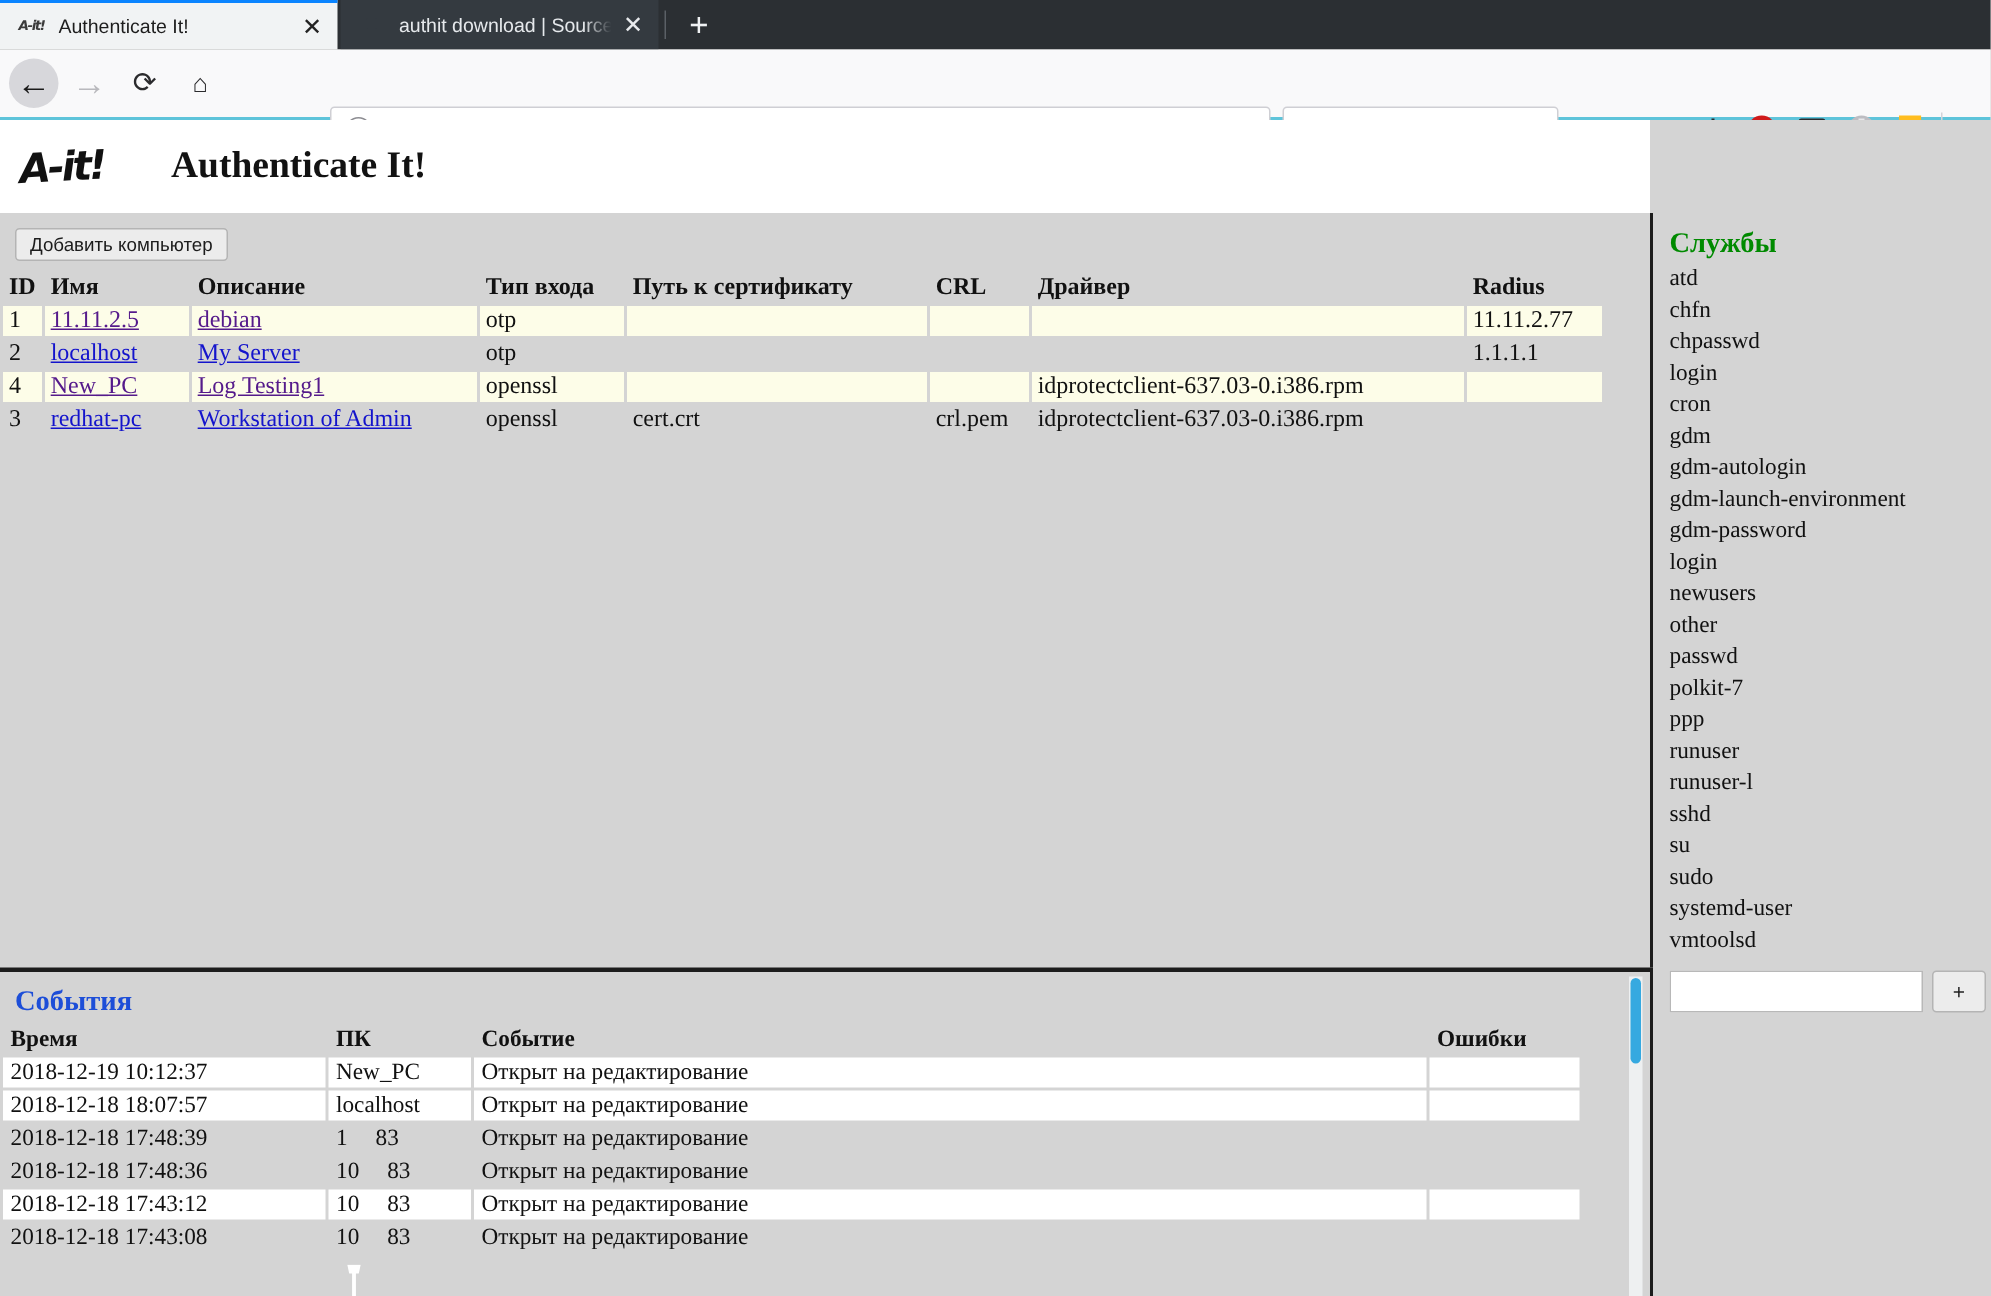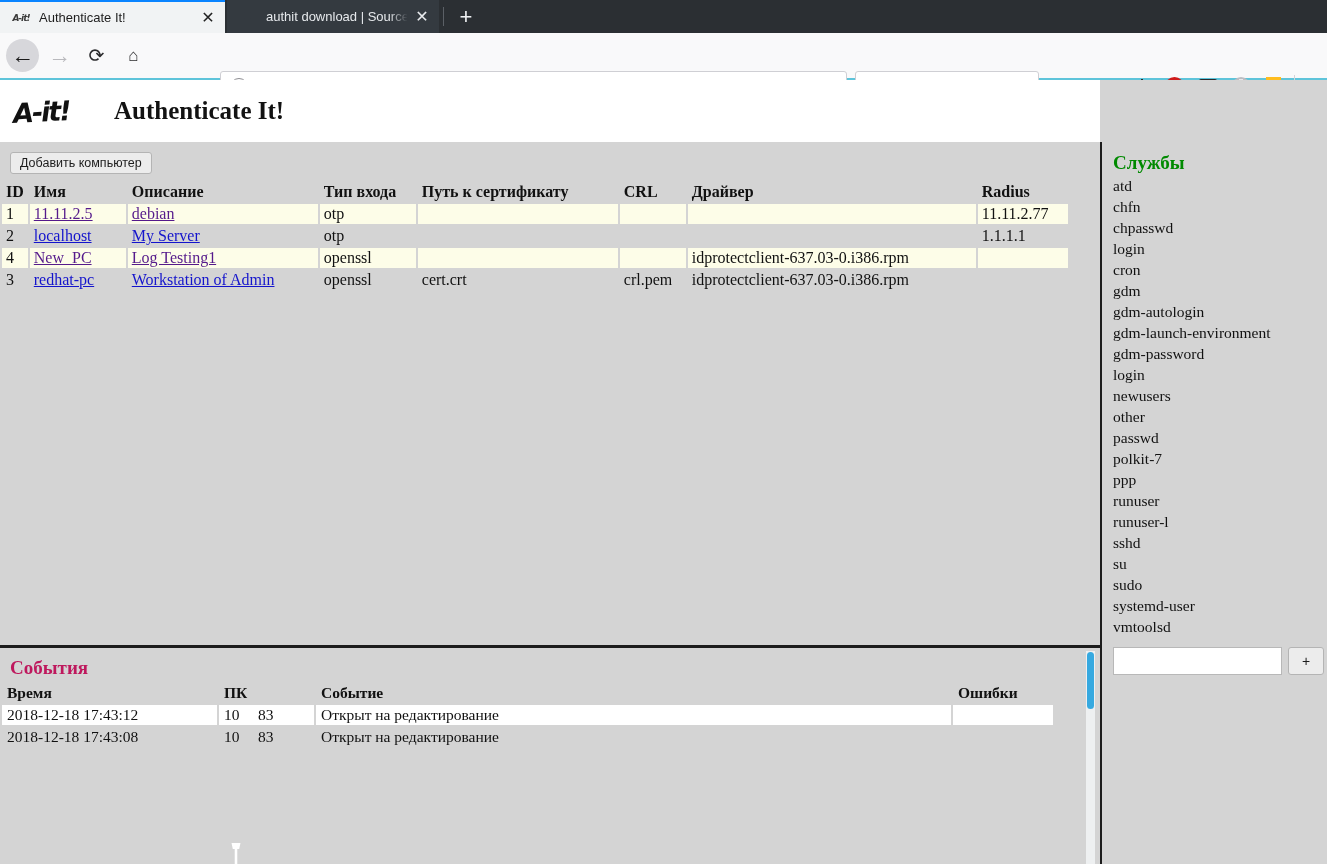--- a/index.html
+++ b/index.html
@@ -136,21 +136,21 @@
   .svcadd input{width:163px;height:24px;background:#fff;border:1px solid #b8b8b8;outline:0;
     font-family:"Liberation Sans",sans-serif;font-size:13px;}
   .svcadd .plus{margin-left:6px;width:34px;height:26px;background:#ececec;border:1px solid #b4b4b4;
     border-radius:3px;font-family:"Liberation Sans",sans-serif;font-size:14px;color:#1c1c1c;
     display:flex;align-items:center;justify-content:center;}
 
   
   .evtsep{position:absolute;left:0;top:565px;width:1102px;height:3px;background:#1c1c1c;}
   .evtcol{position:absolute;left:0;top:568px;width:1100px;height:216px;background:#d4d4d4;
     border-right:2px solid #1c1c1c;overflow:hidden;}
-  .evthead{margin:9px 0 0 10px;color:#be185d;font-size:19px;font-weight:bold;}
+  .evthead{margin:9px 0 0 10px;color:#1d4ed8;font-size:19px;font-weight:bold;}
   table.evt{border-collapse:separate;border-spacing:2px 2px;margin:2px 0 0 0;
     font-family:"Liberation Serif","DejaVu Serif",serif;font-size:15.5px;color:#111;}
   table.evt th{font-weight:bold;text-align:left;padding:1px 5px;white-space:nowrap;}
   table.evt td{padding:1px 5px;white-space:nowrap;}
   table.evt tr.odd td{background:#ffffff;}
   table.evt tr.even td{background:transparent;}
   .e-time{width:215px;}
   .e-pc{width:95px;}
   .e-ev{width:635px;}
   .e-err{width:100px;}
@@ -421,20 +421,44 @@
       <thead>
         <tr>
           <th>Время</th>
           <th>ПК</th>
           <th>Событие</th>
           <th>Ошибки</th>
         </tr>
       </thead>
       <tbody id="evtbody">
           <tr class="odd">
+            <td>2018-12-19 10:12:37</td>
+            <td>New_PC</td>
+            <td>Открыт на редактирование</td>
+            <td></td>
+          </tr>
+          <tr class="odd">
+            <td>2018-12-18 18:07:57</td>
+            <td>localhost</td>
+            <td>Открыт на редактирование</td>
+            <td></td>
+          </tr>
+          <tr class="even">
+            <td>2018-12-18 17:48:39</td>
+            <td>1  83</td>
+            <td>Открыт на редактирование</td>
+            <td></td>
+          </tr>
+          <tr class="even">
+            <td>2018-12-18 17:48:36</td>
+            <td>10  83</td>
+            <td>Открыт на редактирование</td>
+            <td></td>
+          </tr>
+          <tr class="odd">
             <td>2018-12-18 17:43:12</td>
             <td>10  83</td>
             <td>Открыт на редактирование</td>
             <td></td>
           </tr>
           <tr class="even">
             <td>2018-12-18 17:43:08</td>
             <td>10  83</td>
             <td>Открыт на редактирование</td>
             <td></td>

